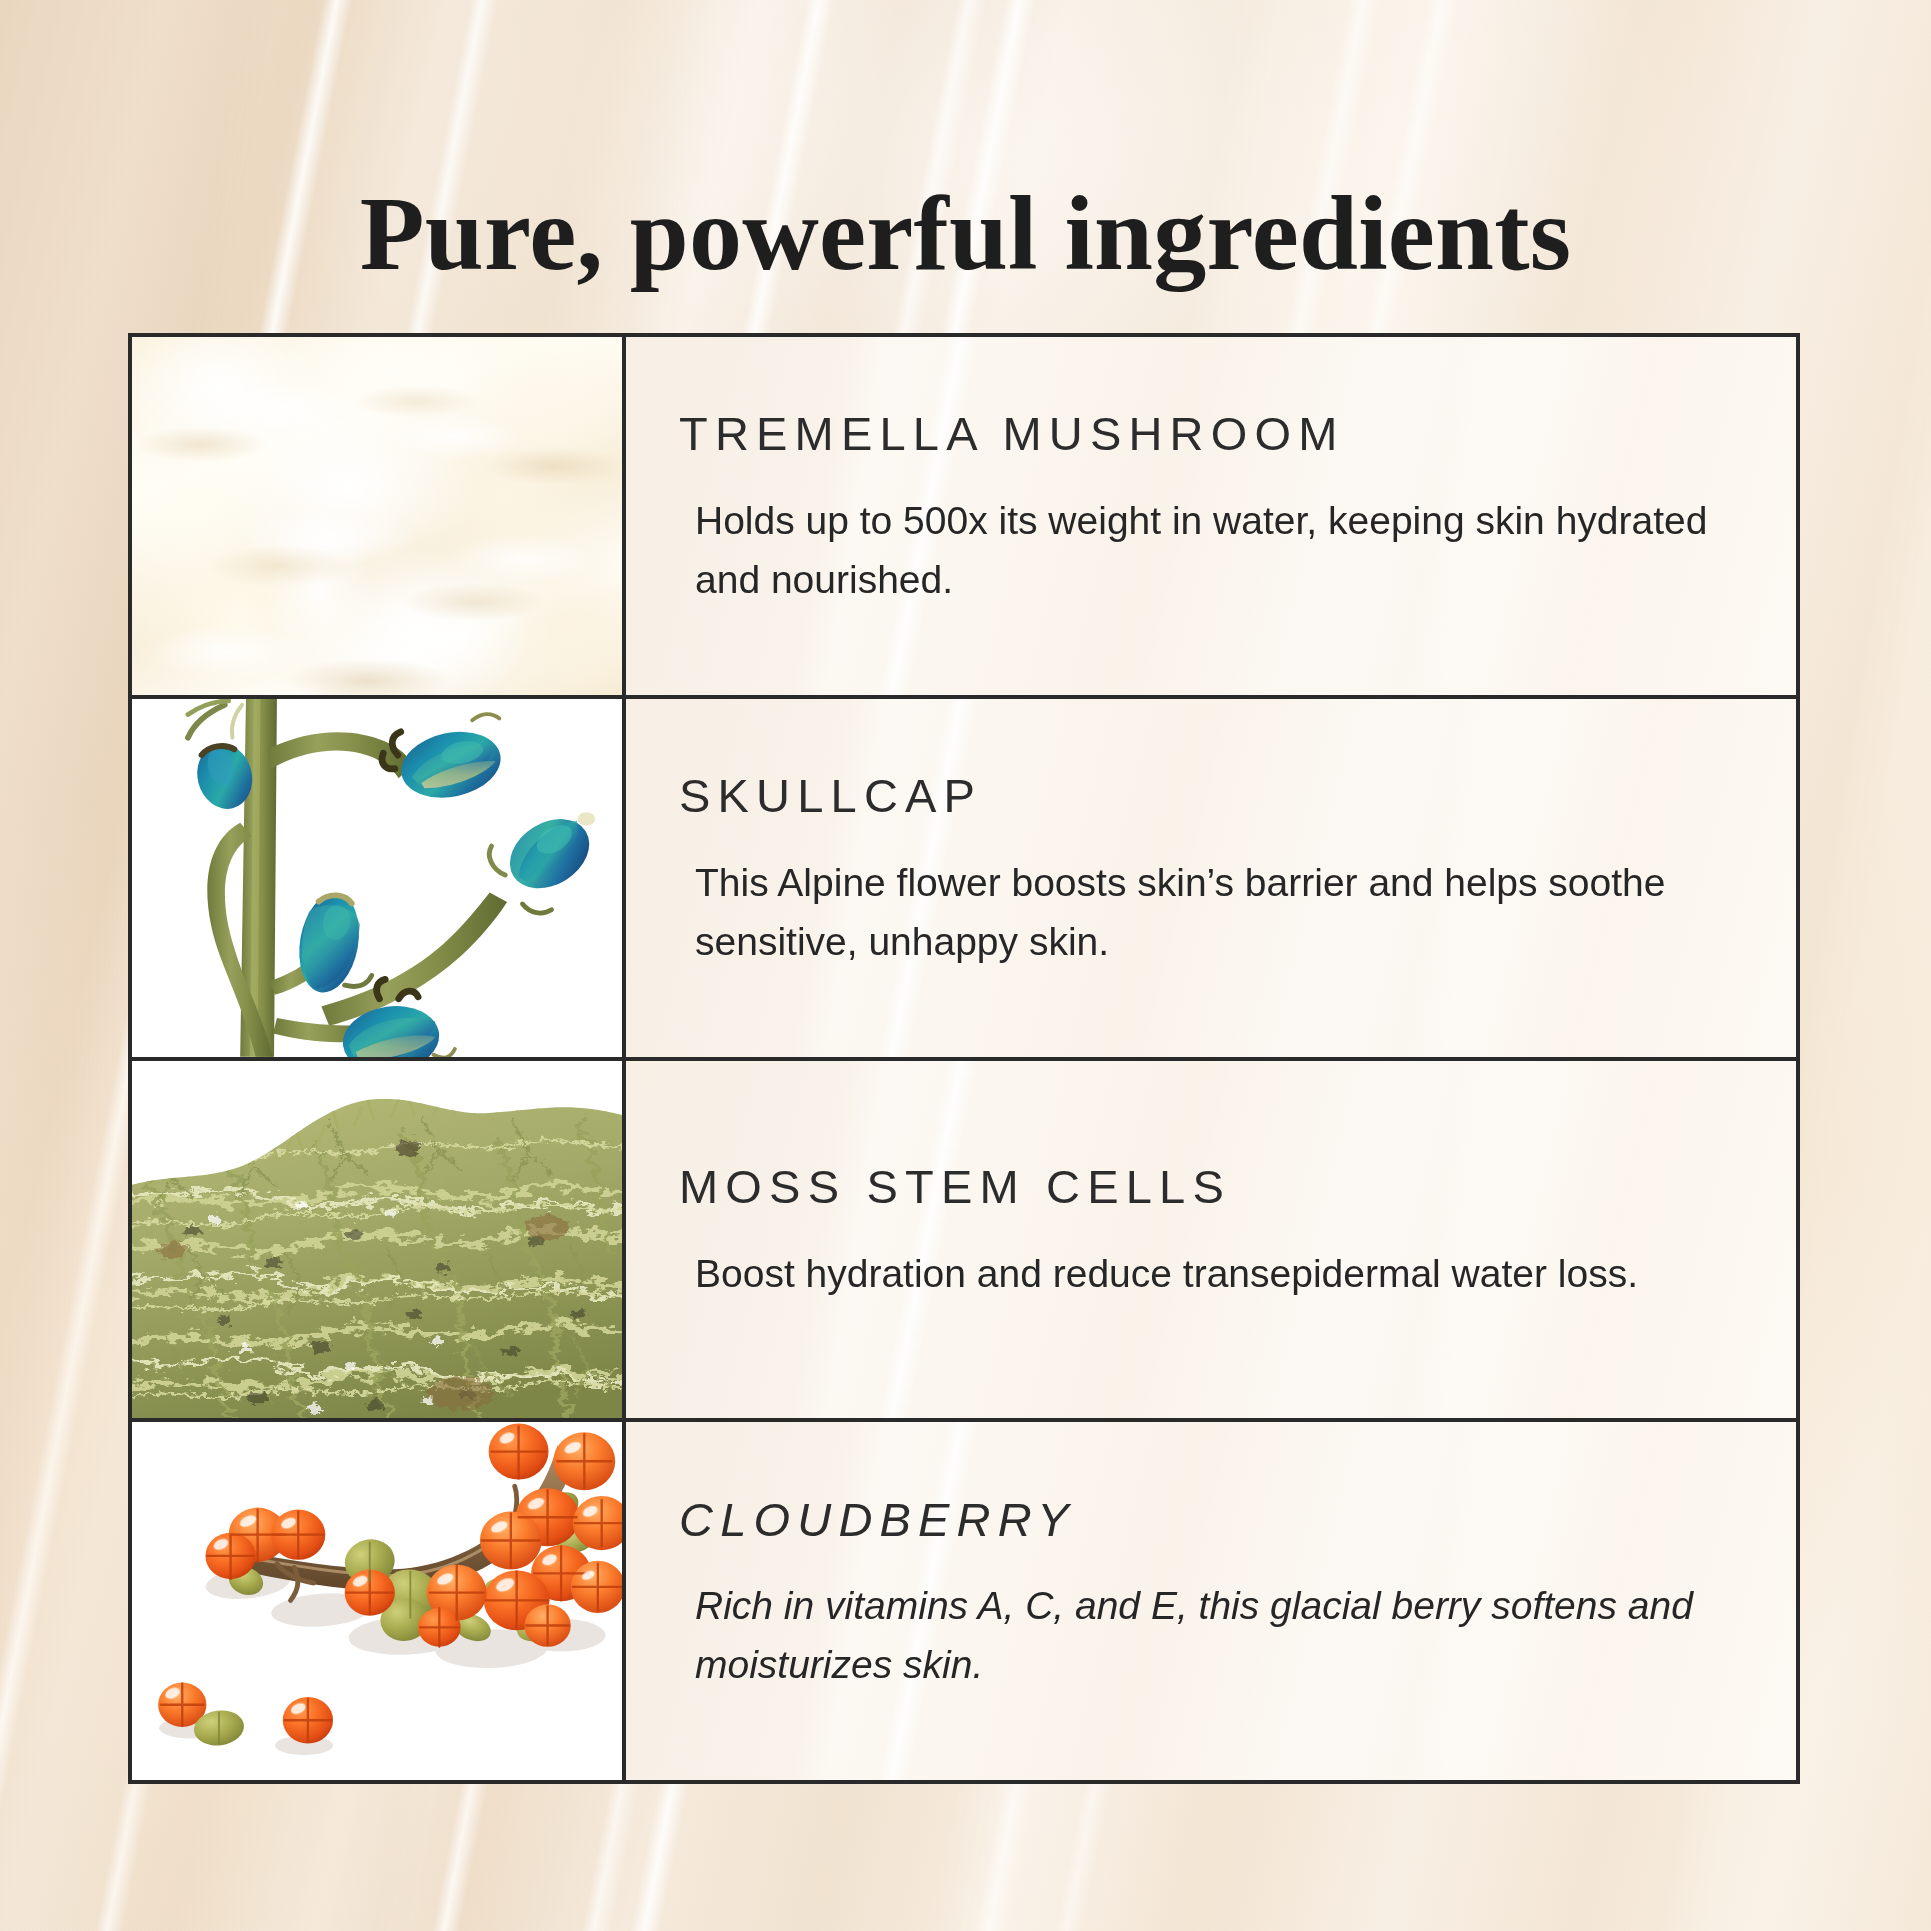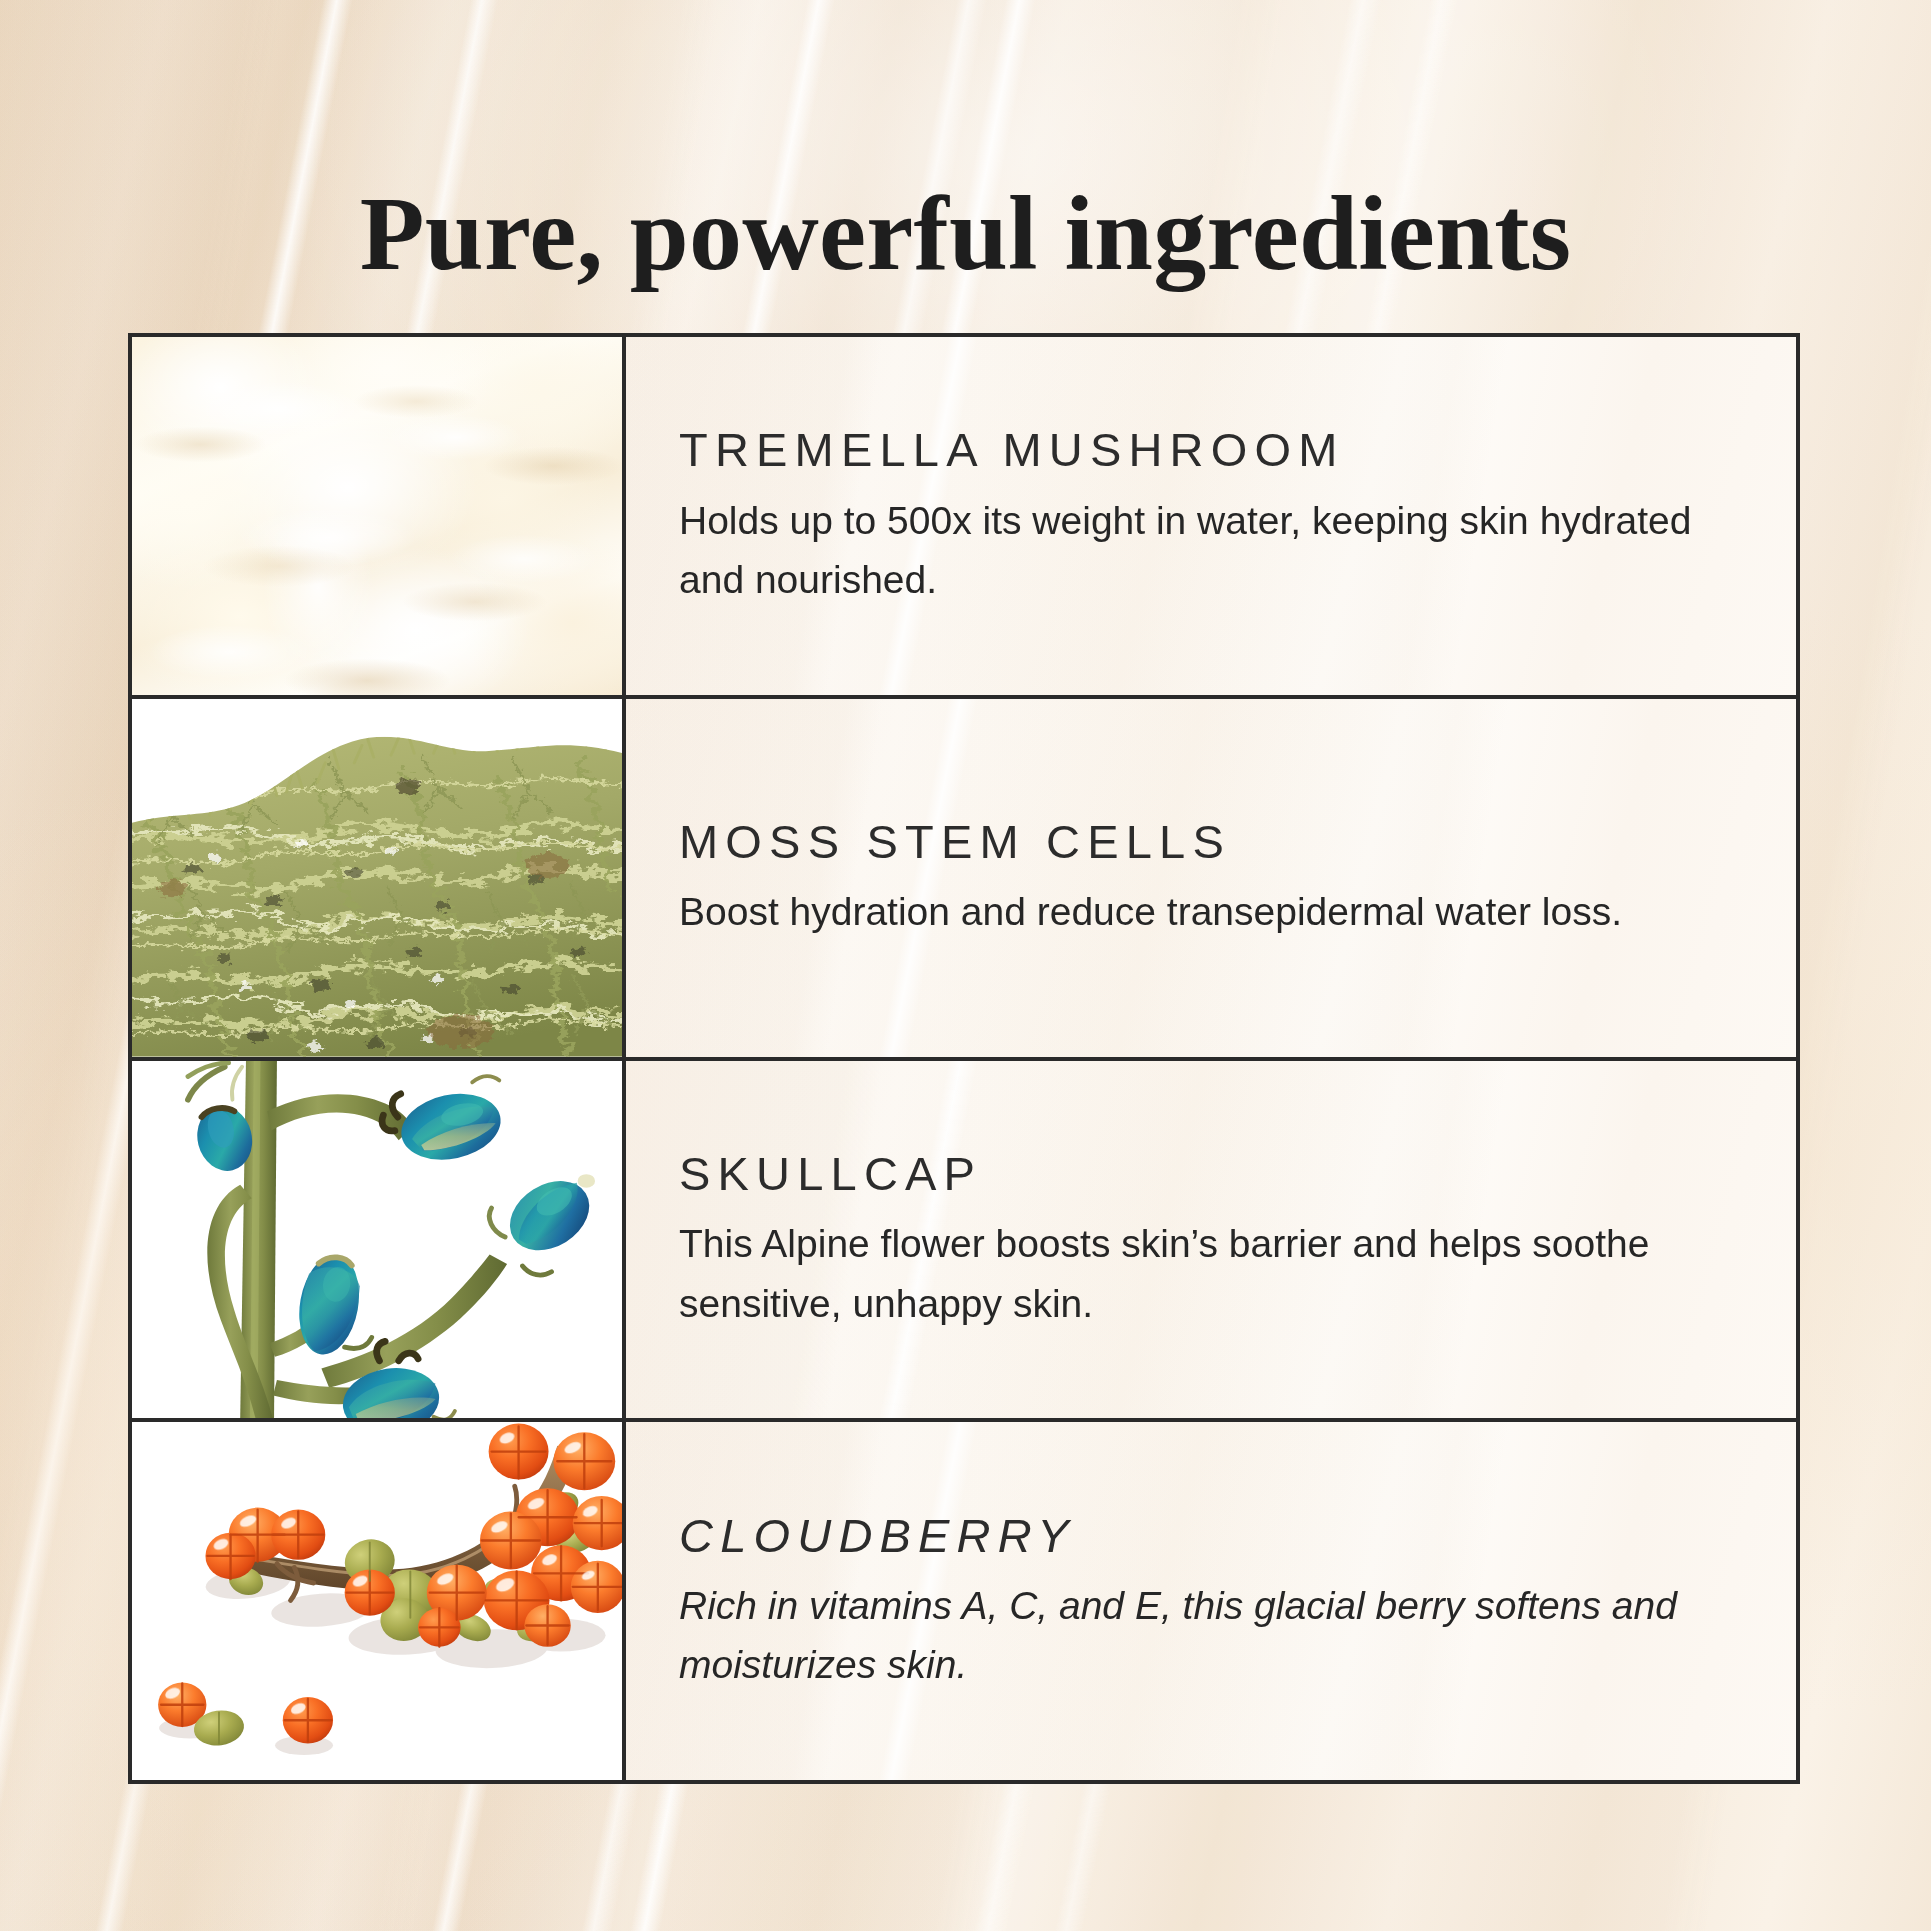--- a/index.html
+++ b/index.html
@@ -149,21 +149,21 @@
     white-space: nowrap;
   }
   .desc {
     position: relative;
     z-index: 2;
     font-family: "Liberation Sans", sans-serif;
     font-size: 39px;
     font-weight: 400;
     line-height: 1.52;
     color: #262626;
-    margin: 0;
+    margin: 16px;
     max-width: 1081px;
   }
 
   
   .img-tremella {
     position: absolute;
     inset: 0;
     background:
       radial-gradient(ellipse 145px 106px at 18% 14%, #ffffff, rgba(255,255,255,0) 68%),
       radial-gradient(ellipse 164px 116px at 52% 9%,  #fffdf7, rgba(255,255,255,0) 66%),
@@ -226,150 +226,20 @@
 
   <div class="table">
 
     <div class="row">
       <div class="cell-image">
         <div class="img-tremella"></div>
       </div>
       <div class="cell-text">
         <div class="heading">TREMELLA MUSHROOM</div>
         <p class="desc">Holds up to 500x its weight in water, keeping skin hydrated and nourished.</p>
-      </div>
-    </div>
-
-    <div class="row">
-      <div class="cell-image">
-        <div class="img-moss">
-          <svg viewBox="0 0 507 370" preserveAspectRatio="xMidYMid slice">
-            <defs>
-              <linearGradient id="mossBody" x1="0" y1="0" x2="0.3" y2="1">
-                <stop offset="0" stop-color="#b9bd79"></stop>
-                <stop offset="0.45" stop-color="#a3a968"></stop>
-                <stop offset="1" stop-color="#7d8647"></stop>
-              </linearGradient>
-              <filter id="mossRough" x="-10%" y="-10%" width="120%" height="120%">
-                <feTurbulence type="fractalNoise" baseFrequency="0.055 0.11" numOctaves="4" seed="7" result="t"></feTurbulence>
-                <feDisplacementMap in="SourceGraphic" in2="t" scale="26" xChannelSelector="R" yChannelSelector="G"></feDisplacementMap>
-              </filter>
-              <filter id="mossFine" x="-10%" y="-10%" width="120%" height="120%">
-                <feTurbulence type="fractalNoise" baseFrequency="0.14 0.2" numOctaves="3" seed="19" result="t2"></feTurbulence>
-                <feDisplacementMap in="SourceGraphic" in2="t2" scale="13" xChannelSelector="R" yChannelSelector="G"></feDisplacementMap>
-              </filter>
-              <clipPath id="mossClip">
-                <path d="M0 370 L0 128 C 40 118, 70 122, 104 112 C 150 98, 178 60, 228 44 C 280 28, 320 56, 366 54 C 412 52, 448 40, 507 56 L507 370 Z"></path>
-              </clipPath>
-            </defs>
-
-            <rect width="507" height="370" fill="#ffffff"></rect>
-
-            <g clip-path="url(#mossClip)">
-              <rect x="-20" y="20" width="560" height="380" fill="url(#mossBody)"></rect>
-
-              <g filter="url(#mossRough)" stroke-linecap="round" fill="none">
-                <g stroke="#cdd193" stroke-width="7" opacity="0.95">
-                  <path d="M-10 150 C 60 128, 130 164, 200 138 C 270 112, 330 158, 400 134 C 450 116, 490 146, 530 132"></path>
-                  <path d="M-10 196 C 70 176, 120 212, 196 186 C 262 164, 318 204, 386 182 C 446 162, 494 192, 530 178"></path>
-                  <path d="M-10 244 C 56 226, 128 260, 198 234 C 268 210, 330 250, 398 230 C 452 214, 496 242, 530 228"></path>
-                  <path d="M-10 292 C 66 274, 122 308, 192 284 C 264 260, 328 298, 396 278 C 450 262, 498 290, 530 276"></path>
-                  <path d="M-10 338 C 60 322, 130 352, 200 330 C 272 308, 332 344, 402 324 C 454 310, 498 336, 530 324"></path>
-                </g>
-                <g stroke="#9aa45c" stroke-width="6" opacity="0.9">
-                  <path d="M10 120 C 46 160, 36 200, 64 242 C 92 284, 78 320, 104 368"></path>
-                  <path d="M96 104 C 126 146, 112 188, 140 230 C 168 272, 152 312, 178 368"></path>
-                  <path d="M188 86 C 216 130, 200 172, 228 216 C 256 260, 240 306, 266 368"></path>
-                  <path d="M282 76 C 310 120, 294 164, 322 208 C 350 252, 336 306, 360 368"></path>
-                  <path d="M376 80 C 404 124, 390 168, 418 212 C 444 256, 432 310, 454 368"></path>
-                  <path d="M462 66 C 488 110, 476 156, 500 200"></path>
-                </g>
-                <g stroke="#e4e6bc" stroke-width="4.5" opacity="0.95">
-                  <path d="M-10 134 C 50 150, 96 118, 150 142 C 206 166, 252 128, 308 148 C 364 168, 412 134, 470 152 C 496 160, 516 150, 530 146"></path>
-                  <path d="M-10 220 C 52 238, 100 206, 156 228 C 212 250, 258 214, 314 234 C 370 254, 416 220, 472 240 C 498 248, 516 240, 530 236"></path>
-                  <path d="M-10 308 C 54 326, 98 294, 154 316 C 210 338, 256 302, 312 322 C 368 342, 414 310, 470 330 C 496 338, 516 330, 530 326"></path>
-                </g>
-              </g>
-
-              <g filter="url(#mossFine)" stroke-linecap="round" fill="none">
-                <g stroke="#d7da9f" stroke-width="3" opacity="0.9">
-                  <path d="M-10 108 C 40 96, 80 116, 128 100 C 176 84, 214 104, 262 90 C 310 76, 352 98, 400 86 C 448 74, 490 96, 530 86"></path>
-                  <path d="M-10 170 C 38 158, 78 180, 126 164 C 174 148, 212 170, 260 156 C 308 142, 350 164, 398 152 C 446 140, 490 162, 530 152"></path>
-                  <path d="M-10 258 C 42 246, 82 266, 130 252 C 178 238, 216 258, 264 246 C 312 234, 354 254, 402 242 C 450 230, 492 250, 530 242"></path>
-                  <path d="M-10 348 C 42 336, 82 356, 130 344 C 178 332, 216 352, 264 340 C 312 328, 354 348, 402 336 C 450 324, 492 344, 530 336"></path>
-                </g>
-                <g stroke="#8e9755" stroke-width="2.6" opacity="0.85">
-                  <path d="M24 90 L 40 120 M 40 120 L 28 148 M 40 120 L 62 140"></path>
-                  <path d="M110 78 L 126 110 M 126 110 L 112 138 M 126 110 L 150 130"></path>
-                  <path d="M204 64 L 220 96 M 220 96 L 206 124 M 220 96 L 244 116"></path>
-                  <path d="M300 58 L 316 92 M 316 92 L 302 120 M 316 92 L 340 112"></path>
-                  <path d="M394 62 L 410 96 M 410 96 L 396 124 M 410 96 L 434 116"></path>
-                  <path d="M58 190 L 74 222 M 74 222 L 60 250 M 74 222 L 98 242"></path>
-                  <path d="M160 200 L 176 232 M 176 232 L 162 260 M 176 232 L 200 252"></path>
-                  <path d="M264 194 L 280 226 M 280 226 L 266 254 M 280 226 L 304 246"></path>
-                  <path d="M368 200 L 384 232 M 384 232 L 370 260 M 384 232 L 408 252"></path>
-                  <path d="M452 190 L 468 222 M 468 222 L 454 250 M 468 222 L 492 242"></path>
-                  <path d="M36 284 L 52 316 M 52 316 L 38 344 M 52 316 L 76 336"></path>
-                  <path d="M140 292 L 156 324 M 156 324 L 142 352 M 156 324 L 180 344"></path>
-                  <path d="M246 286 L 262 318 M 262 318 L 248 346 M 262 318 L 286 338"></path>
-                  <path d="M352 292 L 368 324 M 368 324 L 354 352 M 368 324 L 392 344"></path>
-                  <path d="M456 286 L 472 318 M 472 318 L 458 346 M 472 318 L 496 338"></path>
-                </g>
-              </g>
-
-              <g fill="#3d3d2a" opacity="0.55" filter="url(#mossFine)">
-                <ellipse cx="62" cy="176" rx="9" ry="5"></ellipse>
-                <ellipse cx="148" cy="208" rx="8" ry="5"></ellipse>
-                <ellipse cx="230" cy="180" rx="10" ry="5"></ellipse>
-                <ellipse cx="322" cy="214" rx="8" ry="5"></ellipse>
-                <ellipse cx="418" cy="186" rx="9" ry="5"></ellipse>
-                <ellipse cx="96" cy="268" rx="9" ry="5"></ellipse>
-                <ellipse cx="196" cy="296" rx="10" ry="6"></ellipse>
-                <ellipse cx="292" cy="262" rx="8" ry="5"></ellipse>
-                <ellipse cx="392" cy="300" rx="9" ry="5"></ellipse>
-                <ellipse cx="462" cy="262" rx="8" ry="5"></ellipse>
-                <ellipse cx="130" cy="348" rx="11" ry="6"></ellipse>
-                <ellipse cx="252" cy="356" rx="10" ry="6"></ellipse>
-                <ellipse cx="348" cy="344" rx="9" ry="5"></ellipse>
-              </g>
-
-              <g fill="#ffffff" opacity="0.75" filter="url(#mossFine)">
-                <ellipse cx="86" cy="164" rx="7" ry="4"></ellipse>
-                <ellipse cx="174" cy="150" rx="6" ry="4"></ellipse>
-                <ellipse cx="268" cy="158" rx="7" ry="4"></ellipse>
-                <ellipse cx="118" cy="298" rx="7" ry="4"></ellipse>
-                <ellipse cx="226" cy="316" rx="6" ry="4"></ellipse>
-                <ellipse cx="316" cy="290" rx="7" ry="4"></ellipse>
-                <ellipse cx="190" cy="360" rx="8" ry="5"></ellipse>
-                <ellipse cx="306" cy="352" rx="7" ry="4"></ellipse>
-              </g>
-
-              <g opacity="0.55" filter="url(#mossFine)">
-                <ellipse cx="430" cy="172" rx="22" ry="13" fill="#8a6b3c"></ellipse>
-                <ellipse cx="340" cy="344" rx="34" ry="17" fill="#8a6b3c"></ellipse>
-                <ellipse cx="42" cy="196" rx="14" ry="9" fill="#8a6b3c"></ellipse>
-                <ellipse cx="286" cy="90" rx="13" ry="8" fill="#3a3322"></ellipse>
-              </g>
-
-              <g stroke="#aab067" stroke-width="3" fill="none" stroke-linecap="round" opacity="0.95">
-                <path d="M150 100 L 144 80 M 160 96 L 166 76 M 176 92 L 170 72 M 192 86 L 200 66"></path>
-                <path d="M214 72 L 208 52 M 230 66 L 238 48 M 250 60 L 244 42 M 268 58 L 276 40"></path>
-                <path d="M292 56 L 286 38 M 312 56 L 320 38 M 334 56 L 328 38 M 354 54 L 362 36"></path>
-                <path d="M378 54 L 372 36 M 398 52 L 406 34 M 420 50 L 414 32 M 444 46 L 452 28"></path>
-                <path d="M470 48 L 464 30 M 490 52 L 498 34"></path>
-                <path d="M18 128 L 10 112 M 38 124 L 46 108 M 60 124 L 54 106 M 80 120 L 88 104"></path>
-                <path d="M102 114 L 96 96 M 122 110 L 130 92"></path>
-              </g>
-            </g>
-          </svg>
-        </div>
-      </div>
-      <div class="cell-text">
-        <div class="heading">MOSS STEM CELLS</div>
-        <p class="desc">Boost hydration and reduce transepidermal water loss.</p>
       </div>
     </div>
 
     <div class="row">
       <div class="cell-image">
         <div class="img-skullcap">
           <svg viewBox="0 0 507 370" preserveAspectRatio="xMidYMid slice">
             <defs>
               <linearGradient id="stemG" x1="0" y1="0" x2="1" y2="0">
                 <stop offset="0" stop-color="#6f7a3c"></stop>
@@ -459,20 +329,150 @@
         </div>
       </div>
       <div class="cell-text">
         <div class="heading">SKULLCAP</div>
         <p class="desc">This Alpine flower boosts skin’s barrier and helps soothe sensitive, unhappy skin.</p>
       </div>
     </div>
 
     <div class="row">
       <div class="cell-image">
+        <div class="img-moss">
+          <svg viewBox="0 0 507 370" preserveAspectRatio="xMidYMid slice">
+            <defs>
+              <linearGradient id="mossBody" x1="0" y1="0" x2="0.3" y2="1">
+                <stop offset="0" stop-color="#b9bd79"></stop>
+                <stop offset="0.45" stop-color="#a3a968"></stop>
+                <stop offset="1" stop-color="#7d8647"></stop>
+              </linearGradient>
+              <filter id="mossRough" x="-10%" y="-10%" width="120%" height="120%">
+                <feTurbulence type="fractalNoise" baseFrequency="0.055 0.11" numOctaves="4" seed="7" result="t"></feTurbulence>
+                <feDisplacementMap in="SourceGraphic" in2="t" scale="26" xChannelSelector="R" yChannelSelector="G"></feDisplacementMap>
+              </filter>
+              <filter id="mossFine" x="-10%" y="-10%" width="120%" height="120%">
+                <feTurbulence type="fractalNoise" baseFrequency="0.14 0.2" numOctaves="3" seed="19" result="t2"></feTurbulence>
+                <feDisplacementMap in="SourceGraphic" in2="t2" scale="13" xChannelSelector="R" yChannelSelector="G"></feDisplacementMap>
+              </filter>
+              <clipPath id="mossClip">
+                <path d="M0 370 L0 128 C 40 118, 70 122, 104 112 C 150 98, 178 60, 228 44 C 280 28, 320 56, 366 54 C 412 52, 448 40, 507 56 L507 370 Z"></path>
+              </clipPath>
+            </defs>
+
+            <rect width="507" height="370" fill="#ffffff"></rect>
+
+            <g clip-path="url(#mossClip)">
+              <rect x="-20" y="20" width="560" height="380" fill="url(#mossBody)"></rect>
+
+              <g filter="url(#mossRough)" stroke-linecap="round" fill="none">
+                <g stroke="#cdd193" stroke-width="7" opacity="0.95">
+                  <path d="M-10 150 C 60 128, 130 164, 200 138 C 270 112, 330 158, 400 134 C 450 116, 490 146, 530 132"></path>
+                  <path d="M-10 196 C 70 176, 120 212, 196 186 C 262 164, 318 204, 386 182 C 446 162, 494 192, 530 178"></path>
+                  <path d="M-10 244 C 56 226, 128 260, 198 234 C 268 210, 330 250, 398 230 C 452 214, 496 242, 530 228"></path>
+                  <path d="M-10 292 C 66 274, 122 308, 192 284 C 264 260, 328 298, 396 278 C 450 262, 498 290, 530 276"></path>
+                  <path d="M-10 338 C 60 322, 130 352, 200 330 C 272 308, 332 344, 402 324 C 454 310, 498 336, 530 324"></path>
+                </g>
+                <g stroke="#9aa45c" stroke-width="6" opacity="0.9">
+                  <path d="M10 120 C 46 160, 36 200, 64 242 C 92 284, 78 320, 104 368"></path>
+                  <path d="M96 104 C 126 146, 112 188, 140 230 C 168 272, 152 312, 178 368"></path>
+                  <path d="M188 86 C 216 130, 200 172, 228 216 C 256 260, 240 306, 266 368"></path>
+                  <path d="M282 76 C 310 120, 294 164, 322 208 C 350 252, 336 306, 360 368"></path>
+                  <path d="M376 80 C 404 124, 390 168, 418 212 C 444 256, 432 310, 454 368"></path>
+                  <path d="M462 66 C 488 110, 476 156, 500 200"></path>
+                </g>
+                <g stroke="#e4e6bc" stroke-width="4.5" opacity="0.95">
+                  <path d="M-10 134 C 50 150, 96 118, 150 142 C 206 166, 252 128, 308 148 C 364 168, 412 134, 470 152 C 496 160, 516 150, 530 146"></path>
+                  <path d="M-10 220 C 52 238, 100 206, 156 228 C 212 250, 258 214, 314 234 C 370 254, 416 220, 472 240 C 498 248, 516 240, 530 236"></path>
+                  <path d="M-10 308 C 54 326, 98 294, 154 316 C 210 338, 256 302, 312 322 C 368 342, 414 310, 470 330 C 496 338, 516 330, 530 326"></path>
+                </g>
+              </g>
+
+              <g filter="url(#mossFine)" stroke-linecap="round" fill="none">
+                <g stroke="#d7da9f" stroke-width="3" opacity="0.9">
+                  <path d="M-10 108 C 40 96, 80 116, 128 100 C 176 84, 214 104, 262 90 C 310 76, 352 98, 400 86 C 448 74, 490 96, 530 86"></path>
+                  <path d="M-10 170 C 38 158, 78 180, 126 164 C 174 148, 212 170, 260 156 C 308 142, 350 164, 398 152 C 446 140, 490 162, 530 152"></path>
+                  <path d="M-10 258 C 42 246, 82 266, 130 252 C 178 238, 216 258, 264 246 C 312 234, 354 254, 402 242 C 450 230, 492 250, 530 242"></path>
+                  <path d="M-10 348 C 42 336, 82 356, 130 344 C 178 332, 216 352, 264 340 C 312 328, 354 348, 402 336 C 450 324, 492 344, 530 336"></path>
+                </g>
+                <g stroke="#8e9755" stroke-width="2.6" opacity="0.85">
+                  <path d="M24 90 L 40 120 M 40 120 L 28 148 M 40 120 L 62 140"></path>
+                  <path d="M110 78 L 126 110 M 126 110 L 112 138 M 126 110 L 150 130"></path>
+                  <path d="M204 64 L 220 96 M 220 96 L 206 124 M 220 96 L 244 116"></path>
+                  <path d="M300 58 L 316 92 M 316 92 L 302 120 M 316 92 L 340 112"></path>
+                  <path d="M394 62 L 410 96 M 410 96 L 396 124 M 410 96 L 434 116"></path>
+                  <path d="M58 190 L 74 222 M 74 222 L 60 250 M 74 222 L 98 242"></path>
+                  <path d="M160 200 L 176 232 M 176 232 L 162 260 M 176 232 L 200 252"></path>
+                  <path d="M264 194 L 280 226 M 280 226 L 266 254 M 280 226 L 304 246"></path>
+                  <path d="M368 200 L 384 232 M 384 232 L 370 260 M 384 232 L 408 252"></path>
+                  <path d="M452 190 L 468 222 M 468 222 L 454 250 M 468 222 L 492 242"></path>
+                  <path d="M36 284 L 52 316 M 52 316 L 38 344 M 52 316 L 76 336"></path>
+                  <path d="M140 292 L 156 324 M 156 324 L 142 352 M 156 324 L 180 344"></path>
+                  <path d="M246 286 L 262 318 M 262 318 L 248 346 M 262 318 L 286 338"></path>
+                  <path d="M352 292 L 368 324 M 368 324 L 354 352 M 368 324 L 392 344"></path>
+                  <path d="M456 286 L 472 318 M 472 318 L 458 346 M 472 318 L 496 338"></path>
+                </g>
+              </g>
+
+              <g fill="#3d3d2a" opacity="0.55" filter="url(#mossFine)">
+                <ellipse cx="62" cy="176" rx="9" ry="5"></ellipse>
+                <ellipse cx="148" cy="208" rx="8" ry="5"></ellipse>
+                <ellipse cx="230" cy="180" rx="10" ry="5"></ellipse>
+                <ellipse cx="322" cy="214" rx="8" ry="5"></ellipse>
+                <ellipse cx="418" cy="186" rx="9" ry="5"></ellipse>
+                <ellipse cx="96" cy="268" rx="9" ry="5"></ellipse>
+                <ellipse cx="196" cy="296" rx="10" ry="6"></ellipse>
+                <ellipse cx="292" cy="262" rx="8" ry="5"></ellipse>
+                <ellipse cx="392" cy="300" rx="9" ry="5"></ellipse>
+                <ellipse cx="462" cy="262" rx="8" ry="5"></ellipse>
+                <ellipse cx="130" cy="348" rx="11" ry="6"></ellipse>
+                <ellipse cx="252" cy="356" rx="10" ry="6"></ellipse>
+                <ellipse cx="348" cy="344" rx="9" ry="5"></ellipse>
+              </g>
+
+              <g fill="#ffffff" opacity="0.75" filter="url(#mossFine)">
+                <ellipse cx="86" cy="164" rx="7" ry="4"></ellipse>
+                <ellipse cx="174" cy="150" rx="6" ry="4"></ellipse>
+                <ellipse cx="268" cy="158" rx="7" ry="4"></ellipse>
+                <ellipse cx="118" cy="298" rx="7" ry="4"></ellipse>
+                <ellipse cx="226" cy="316" rx="6" ry="4"></ellipse>
+                <ellipse cx="316" cy="290" rx="7" ry="4"></ellipse>
+                <ellipse cx="190" cy="360" rx="8" ry="5"></ellipse>
+                <ellipse cx="306" cy="352" rx="7" ry="4"></ellipse>
+              </g>
+
+              <g opacity="0.55" filter="url(#mossFine)">
+                <ellipse cx="430" cy="172" rx="22" ry="13" fill="#8a6b3c"></ellipse>
+                <ellipse cx="340" cy="344" rx="34" ry="17" fill="#8a6b3c"></ellipse>
+                <ellipse cx="42" cy="196" rx="14" ry="9" fill="#8a6b3c"></ellipse>
+                <ellipse cx="286" cy="90" rx="13" ry="8" fill="#3a3322"></ellipse>
+              </g>
+
+              <g stroke="#aab067" stroke-width="3" fill="none" stroke-linecap="round" opacity="0.95">
+                <path d="M150 100 L 144 80 M 160 96 L 166 76 M 176 92 L 170 72 M 192 86 L 200 66"></path>
+                <path d="M214 72 L 208 52 M 230 66 L 238 48 M 250 60 L 244 42 M 268 58 L 276 40"></path>
+                <path d="M292 56 L 286 38 M 312 56 L 320 38 M 334 56 L 328 38 M 354 54 L 362 36"></path>
+                <path d="M378 54 L 372 36 M 398 52 L 406 34 M 420 50 L 414 32 M 444 46 L 452 28"></path>
+                <path d="M470 48 L 464 30 M 490 52 L 498 34"></path>
+                <path d="M18 128 L 10 112 M 38 124 L 46 108 M 60 124 L 54 106 M 80 120 L 88 104"></path>
+                <path d="M102 114 L 96 96 M 122 110 L 130 92"></path>
+              </g>
+            </g>
+          </svg>
+        </div>
+      </div>
+      <div class="cell-text">
+        <div class="heading">MOSS STEM CELLS</div>
+        <p class="desc">Boost hydration and reduce transepidermal water loss.</p>
+      </div>
+    </div>
+
+    <div class="row">
+      <div class="cell-image">
         <div class="img-cloudberry">
           <svg viewBox="0 0 507 373" preserveAspectRatio="xMidYMid slice">
             <defs>
               <radialGradient id="berryG" cx="0.36" cy="0.3" r="0.78">
                 <stop offset="0" stop-color="#ff9b4e"></stop>
                 <stop offset="0.42" stop-color="#f96f25"></stop>
                 <stop offset="0.8" stop-color="#e24d13"></stop>
                 <stop offset="1" stop-color="#bf3a0d"></stop>
               </radialGradient>
               <radialGradient id="berryG2" cx="0.4" cy="0.28" r="0.8">

